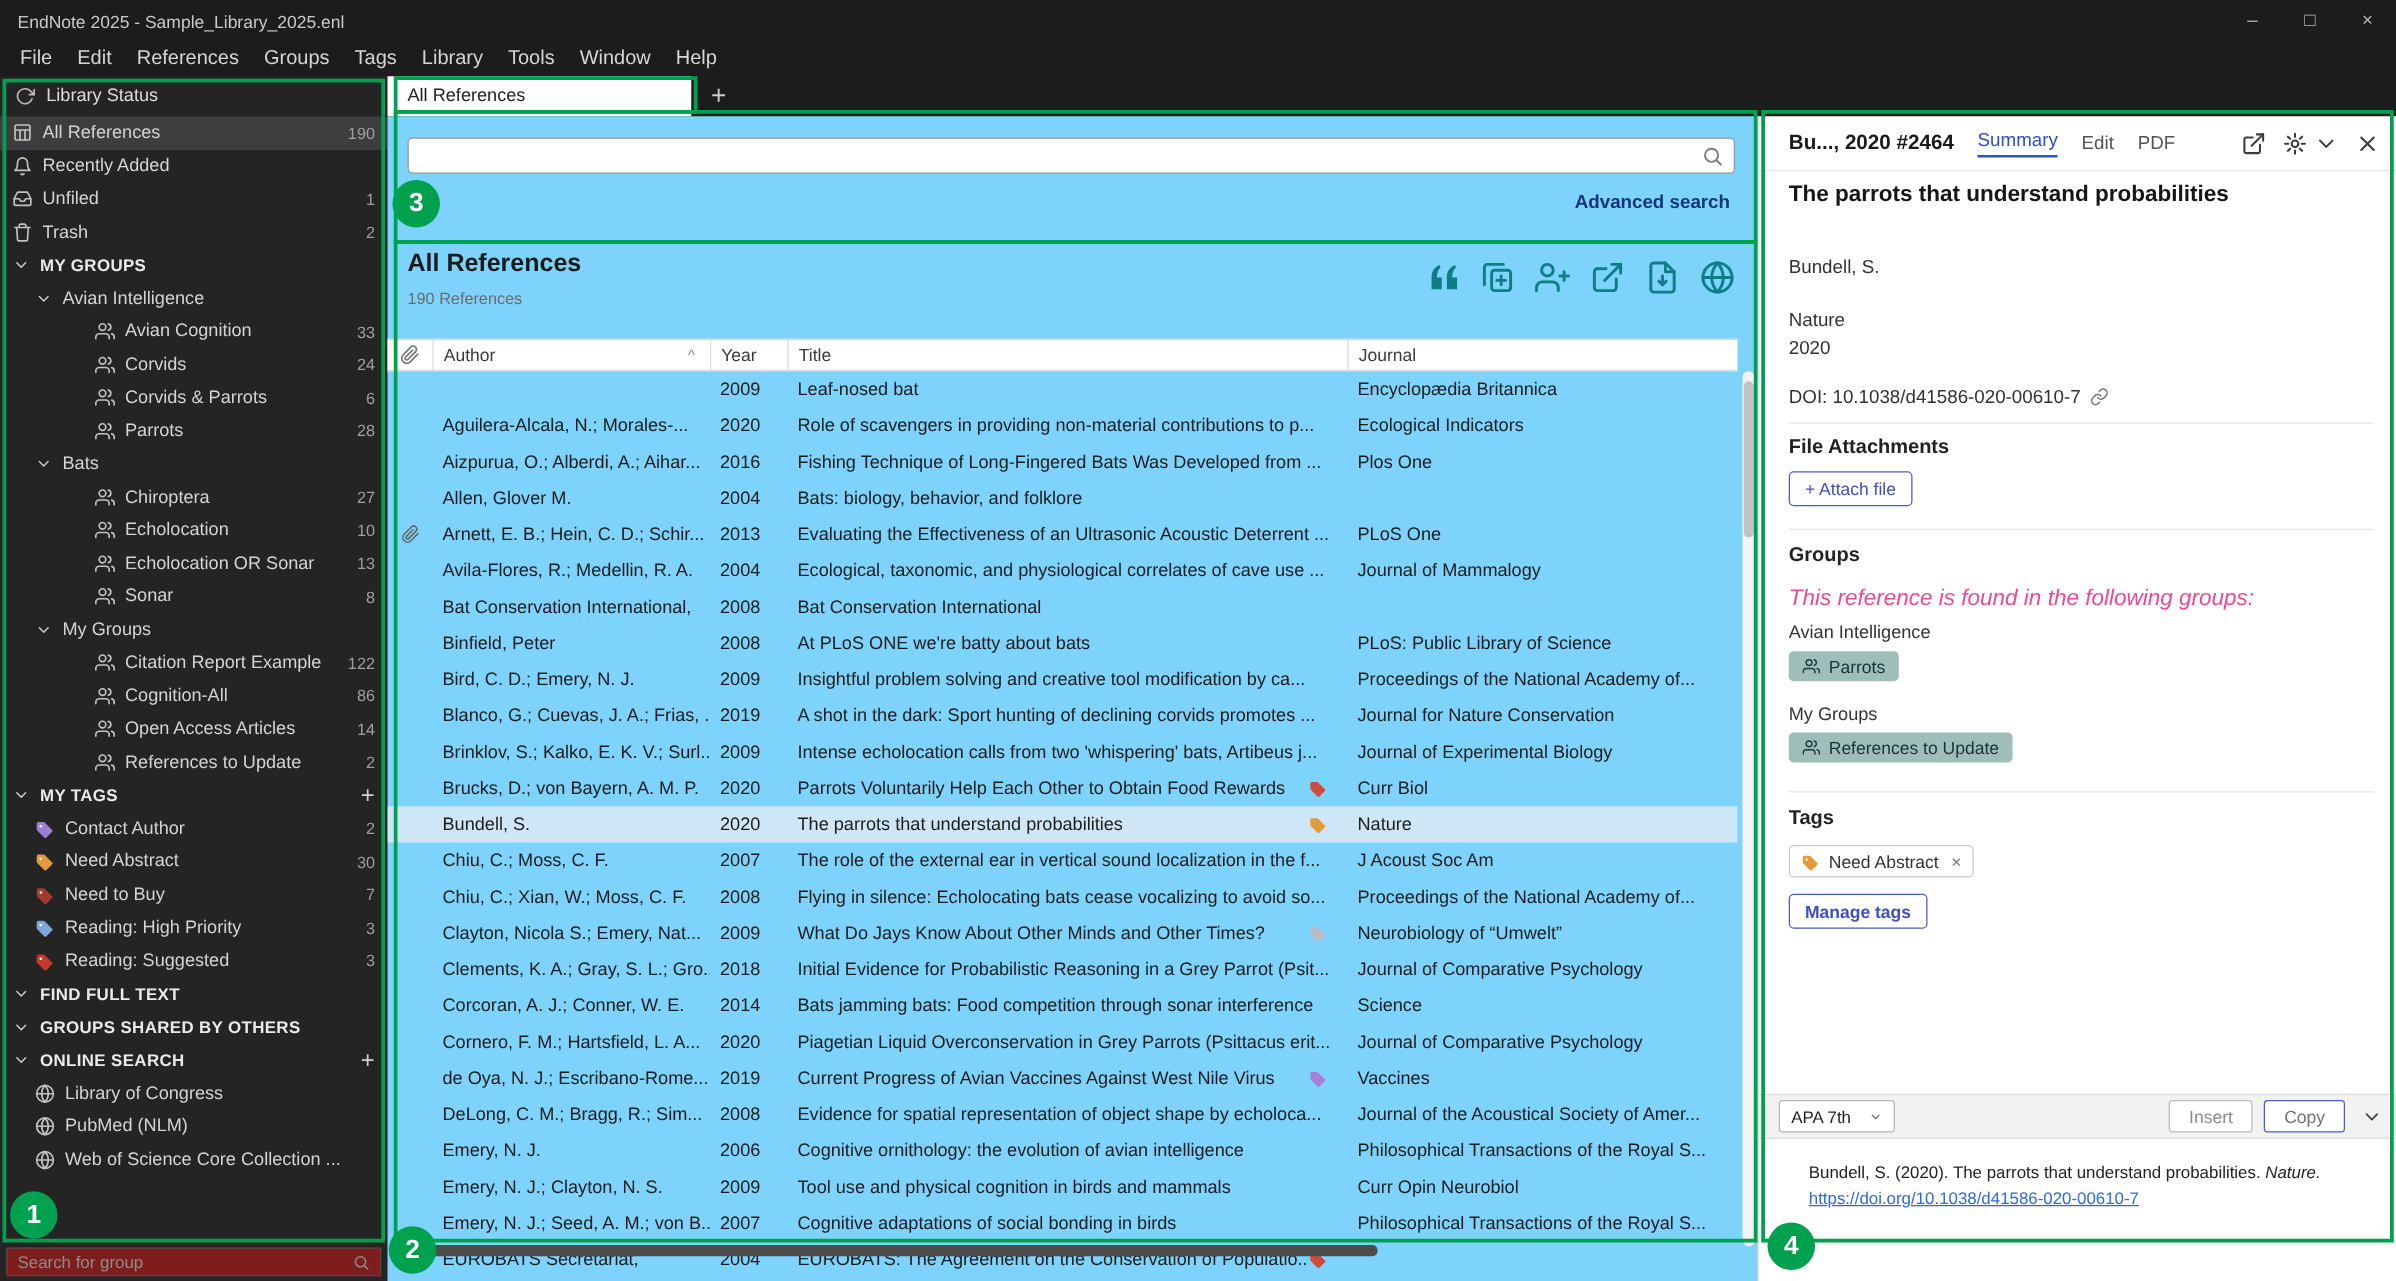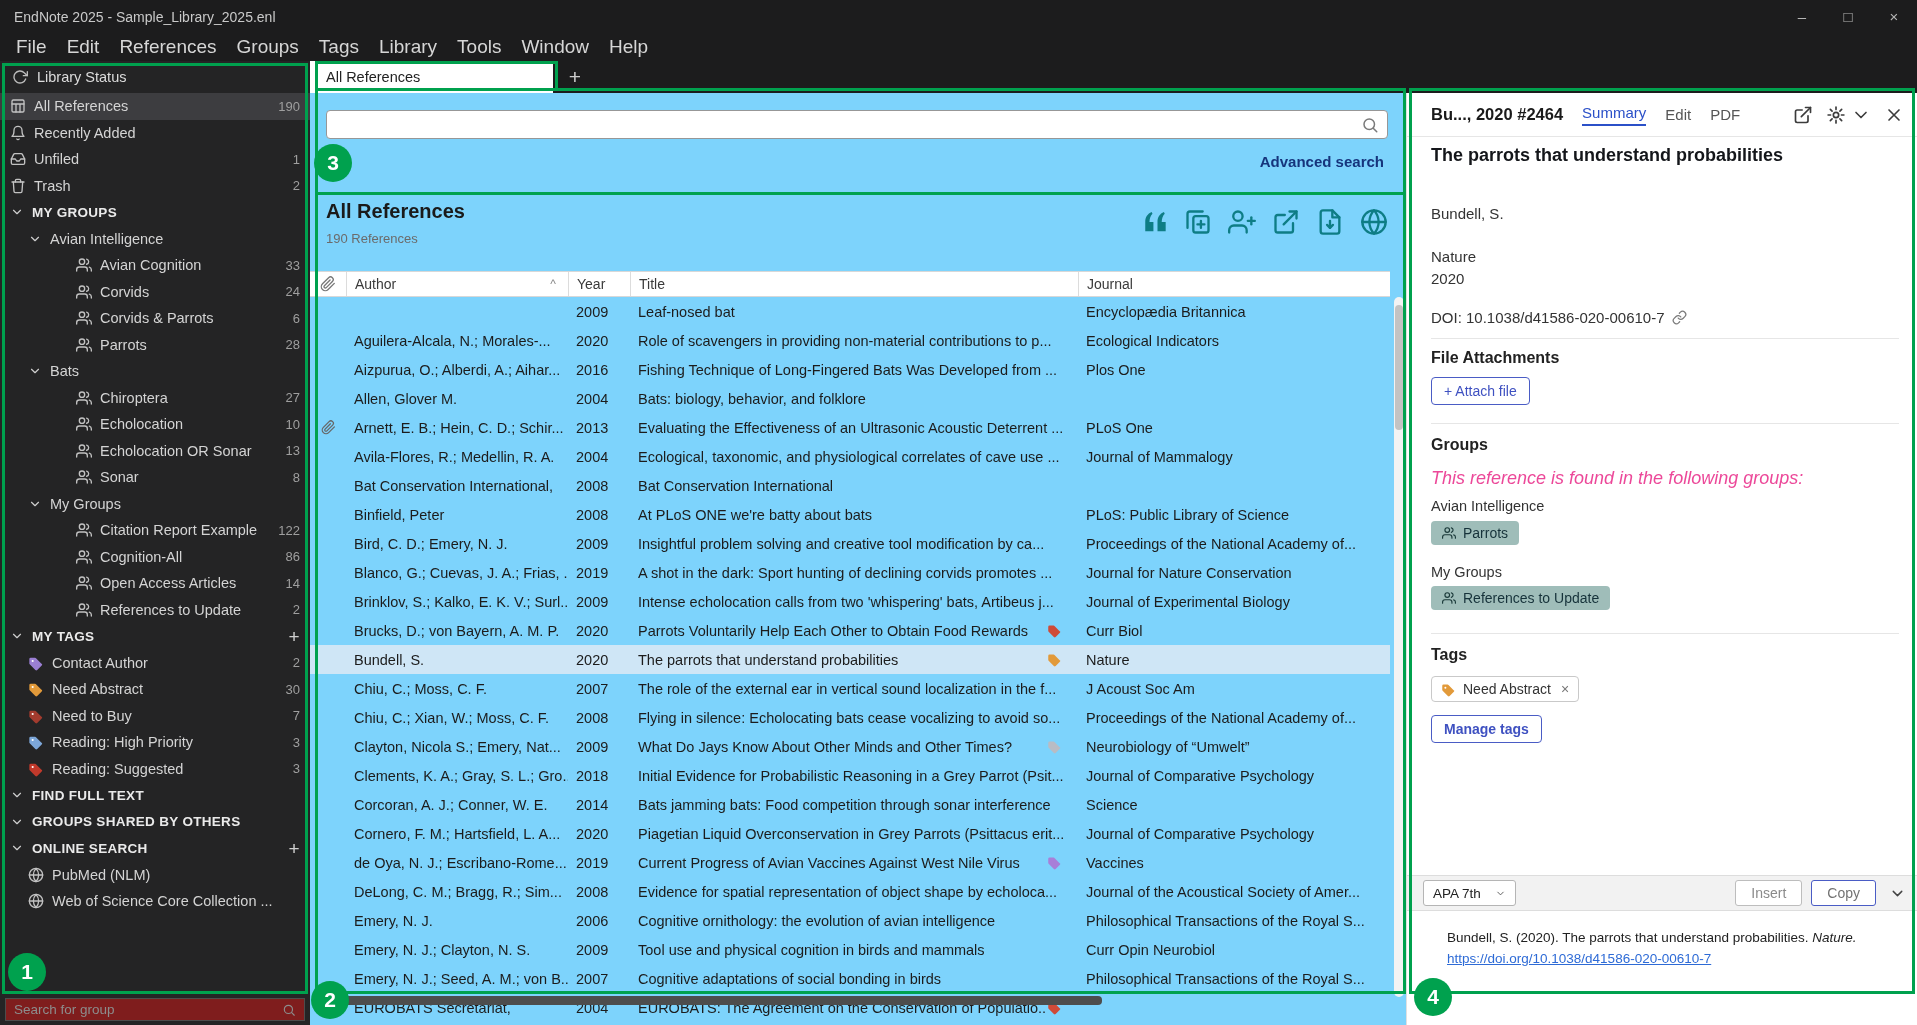--- a/index.html
+++ b/index.html
@@ -10,21 +10,21 @@
 
   
   .titlebar{position:absolute;left:0;top:0;width:1917px;height:33px;background:#1c1c1d;
     color:#c9c9c9;display:flex;align-items:center;font-size:14px;padding-left:14px;box-sizing:border-box;}
   .win-controls{position:absolute;right:0;top:0;height:33px;display:flex;}
   .win-btn{width:46px;height:33px;display:flex;align-items:center;justify-content:center;color:#b5b5b5;font-size:15px;}
 
   
   .menubar{position:absolute;left:0;top:33px;width:1917px;height:28px;background:#1c1c1d;
     display:flex;align-items:center;padding-left:6px;}
-  .menu-item{color:#d6d6d6;font-size:19px;padding:4px 10px;}
+  .menu-item{color:#d6d6d6;font-size:16px;padding:4px 10px;}
 
   
   .sidebar{position:absolute;left:0;top:61px;width:310px;height:964px;background:#242425;box-sizing:border-box;}
   .sb-status{height:32px;display:flex;align-items:center;gap:9px;color:#dcdcdc;font-size:14.5px;padding:0 12px;}
   .sb-status .ic{width:16px;height:16px;color:#bdbdbd;}
   .sb-list{position:absolute;left:0;top:32px;right:0;bottom:30px;overflow:hidden;}
   .sb-item,.sb-section{height:26.5px;display:flex;align-items:center;gap:8px;padding:0 10px;box-sizing:border-box;}
   .sb-item{color:#d4d4d4;font-size:14.5px;}
   .sb-item .ic{width:16px;height:16px;flex:none;color:#c2c2c2;}
   .sb-item .chev,.sb-section .chev{width:14px;height:14px;color:#cfcfcf;flex:none;}
@@ -462,20 +462,30 @@
           <span class="lbl">GROUPS SHARED BY OTHERS</span>
         </div>
         <div class="sb-section">
           <span class="ic chev">
             <svg viewBox="0 0 24 24" fill="none" stroke="currentColor" stroke-width="2" stroke-linecap="round" stroke-linejoin="round">
               <path d="M6 9l6 6 6-6"></path>
             </svg>
           </span>
           <span class="lbl">ONLINE SEARCH</span>
           <span class="plus">+</span>
+        </div>
+        <div class="sb-item indent1">
+          <span class="ic">
+            <svg viewBox="0 0 24 24" fill="none" stroke="currentColor" stroke-width="2" stroke-linecap="round" stroke-linejoin="round">
+              <circle cx="12" cy="12" r="10"></circle>
+              <path d="M2 12h20"></path>
+              <path d="M12 2a15.3 15.3 0 0 1 4 10 15.3 15.3 0 0 1-4 10 15.3 15.3 0 0 1-4-10A15.3 15.3 0 0 1 12 2z"></path>
+            </svg>
+          </span>
+          <span class="lbl">Library of Congress</span>
         </div>
         <div class="sb-item indent1">
           <span class="ic">
             <svg viewBox="0 0 24 24" fill="none" stroke="currentColor" stroke-width="2" stroke-linecap="round" stroke-linejoin="round">
               <circle cx="12" cy="12" r="10"></circle>
               <path d="M2 12h20"></path>
               <path d="M12 2a15.3 15.3 0 0 1 4 10 15.3 15.3 0 0 1-4 10 15.3 15.3 0 0 1-4-10A15.3 15.3 0 0 1 12 2z"></path>
             </svg>
           </span>
           <span class="lbl">PubMed (NLM)</span>

